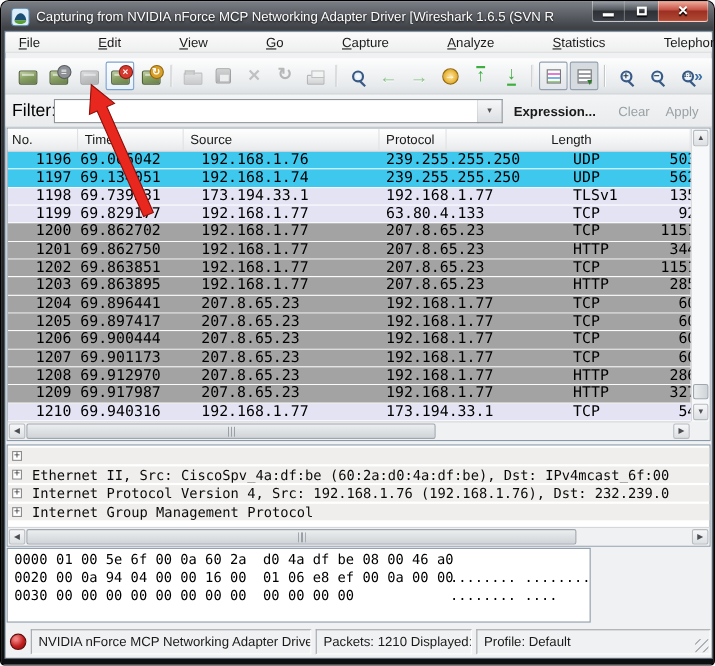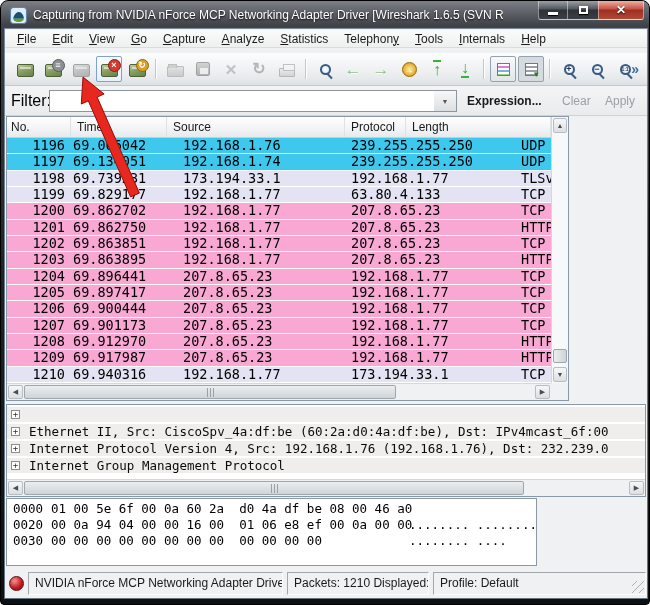--- a/index.html
+++ b/index.html
@@ -21,21 +21,21 @@
             background:linear-gradient(#f0b0a0, #c55145 45%, #9c2f22 50%, #b04a34); }
   .glyph-min { width:10px; height:3px; background:#fff; box-shadow:0 1px 1px #000; margin-top:6px; }
   .glyph-max { width:9px; height:8px; border:2px solid #fff; box-shadow:0 1px 1px #000; }
   .glyph-close { color:#fff; font-size:12px; font-weight:bold; text-shadow:0 1px 1px #000; line-height:1; }
   
   .client-bg { position:absolute; left:4px; top:28px; width:642px; height:569px; background:#f0f1f2;
                box-shadow:0 0 0 1px rgba(170,200,225,.55); }
   
   .menubar { position:absolute; left:4px; top:29px; width:642px; height:18px;
              background:linear-gradient(#fbfbfb,#eeefef); border-bottom:1px solid #dcdcdc;
-             display:flex; align-items:center; padding-left:4px; }
+             display:flex; align-items:center; padding-left:4px;gap:37px; }
   .mi { font-size:12px; color:#1a1a1a; padding:0 8px; line-height:22px; white-space:nowrap; }
   .mi u { text-decoration:underline; }
   
   .toolbar { position:absolute; left:4px; top:52px; width:642px; height:33px;
              background:linear-gradient(#fdfdfd,#e7eaec 80%,#dde0e3); border-bottom:1px solid #c6cacd;
              display:flex; align-items:center; padding-left:6px; }
   .tb { width:26px; height:26px; display:flex; align-items:center; justify-content:center; position:relative; margin:0 1px; }
   .tb.sep { width:2px; height:20px; margin:0 4px; background:#c3c7ca; border-right:1px solid #fff; }
   .tb.disabled { filter:grayscale(1); opacity:.5; }
   .tb.highlight { border:1px solid #7da2ce; border-radius:2px; background:linear-gradient(#fbfdff,#e6f0fb); }
@@ -87,30 +87,30 @@
                display:flex; align-items:center; }
   .filterlabel { font-size:16px; color:#000; margin-left:6px;text-align:center; }
   .filterinput { position:absolute; left:44px; top:4px; width:386px; height:22px; border:1px solid #8e959b; background:#fff; font-size:12px; padding:0 4px; }
   .filterdrop { position:absolute; left:429px; top:4px; width:23px; height:22px; border:1px solid #8e959b; border-left:none;
                 background:linear-gradient(#f6f7f8,#dcdfe2); display:flex; align-items:center; justify-content:center; font-size:7px; color:#555; }
   .fbtn { position:absolute; top:8px; font-size:12px; white-space:nowrap; }
   .fbtn.expr { left:462px; color:#1a1a1a;font-weight:bold; }
   .fbtn.clear { left:557px; color:#9aa0a4; }
   .fbtn.apply { left:600px; color:#9aa0a4; }
   
-  .listpane { position:absolute; left:5px; top:115px; width:563px; height:285px; border:1px solid #8a99a8; background:#fff; }
+  .listpane { position:absolute; left:5px; top:115px; width:640px; height:285px; border:1px solid #8a99a8; background:#fff; }
   .listheader { position:absolute; left:0; top:0; right:17px; height:21px; display:flex;
                 background:linear-gradient(#ffffff,#f2f3f4 60%,#e7e9eb); border-bottom:1px solid #c9cdd1; overflow:hidden; }
   .hcell { font-size:12px; color:#1a1a1a; line-height:20px; padding-left:6px; border-right:1px solid #dfe2e5; white-space:nowrap; overflow:hidden; flex:none; }
   .hcell.h-no { width:64px; padding-left:4px; } .hcell.h-time { width:96px; } .hcell.h-src { width:178px; }
-  .hcell.h-dst { width:173px; } .hcell.h-proto { width:61px; } .hcell.h-len { flex:1; }
+  .hcell.h-dst { width:173px; } .hcell.h-proto { width:61px; } .hcell.h-len { flex:1;text-align:center; }
   .rows { position:absolute; left:0; top:21px; right:17px; bottom:17px; overflow:hidden; }
   .prow { position:relative; height:16.33px; border-bottom:1px solid rgba(255,255,255,.95);
           font-family:"DejaVu Sans Mono", monospace; font-size:13.5px; color:#000; }
-  .prow.cyan { background:#3fc8ee; } .prow.lav { background:#e4e3f4; } .prow.green { background:#f9a8d4; }
+  .prow.cyan { background:#3fc8ee; } .prow.lav { background:#e4e3f4; } .prow.green { background:#a3a3a3; }
   .pc { position:absolute; top:0; line-height:15px; white-space:nowrap; }
   .pc.no { left:0; width:58px; text-align:right; } .pc.time { left:66px; } .pc.src { left:176px; }
   .pc.dst { left:344px; } .pc.proto { left:514px; } .pc.len { left:572px; width:54px; text-align:right; }
   
   .vscroll { position:absolute; right:0; top:0; width:17px; bottom:17px; background:#f7f8f9; border-left:1px solid #d5d8da; }
   .sbtn { position:absolute; background:linear-gradient(#f6f7f8,#dcdfe2); border:1px solid #b8bcc0; border-radius:2px;
           color:#4a4d52; font-size:7px; display:flex; align-items:center; justify-content:center; }
   .vscroll .up { left:1px; right:1px; top:1px; height:15px; }
   .vscroll .down { left:1px; right:1px; bottom:1px; height:15px; }
   .vthumb { position:absolute; left:1px; right:1px; top:232px; height:14px; background:linear-gradient(90deg,#eceeef,#cfd4d8); border:1px solid #9fa6ad; border-radius:2px; }

